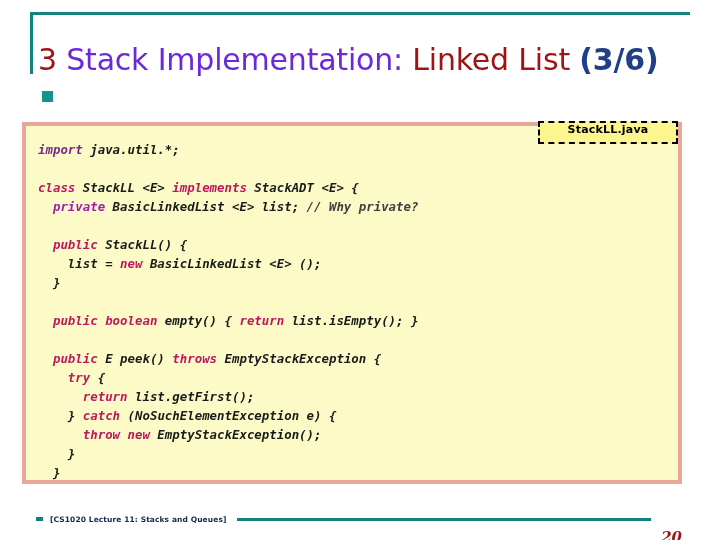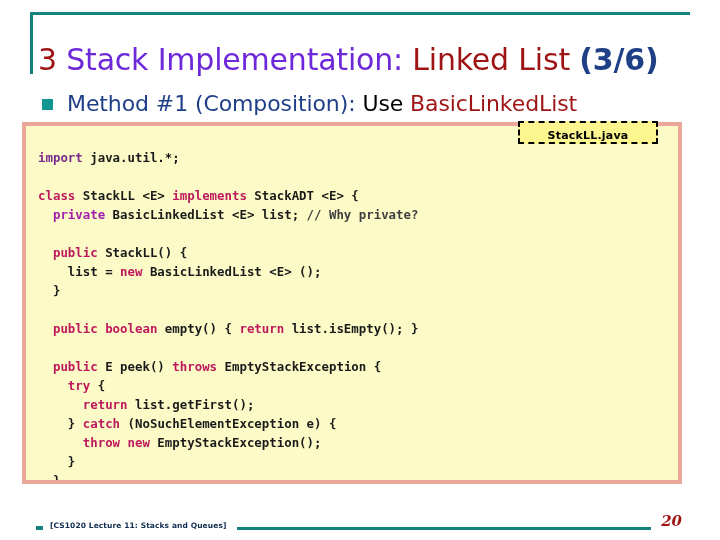--- a/index.html
+++ b/index.html
@@ -66,67 +66,68 @@
   
   #code-panel {
     position: absolute;
     left: 22px;
     top: 122px;
     width: 660px;
     height: 362px;
     background: #fcfbc8;
     border: 4px solid #e8a798;
     box-sizing: border-box;
-    padding: 22px 0 0 12px;
+    padding: 14px 0 0 12px;
     overflow: hidden;
+    font-style: italic;
   }
   #code-listing {
     font-family: "DejaVu Sans Mono", monospace;
     font-size: 12.4px;
     font-weight: bold;
     line-height: 19px;
     color: #1a1a1a;
     white-space: pre;
   }
   .code-line { min-height: 19px; }
   .k  { color: #be185d; }   
   .imp{ color: #7a2a8c; }   
   .pv { color: #a21caf; }   
   .cm { color: #404040; }   
   .pl { color: #1a1a1a; }   
 
   
   #file-tag {
     position: absolute;
-    left: 518px;
+    left: 538px;
     top: 121px;
     width: 140px;
     height: 23px;
     background: #fdf58d;
     border: 2px dashed #000000;
     box-sizing: border-box;
     display: flex;
-    align-items: flex-end;
+    align-items: flex-start;
     justify-content: center;
     font-family: "DejaVu Sans", sans-serif;
     font-size: 11px;
     font-weight: bold;
     color: #000000;
     letter-spacing: 0.2px;
   }
 
   
   #footer {
     position: absolute;
     left: 0;
     top: 508px;
     width: 694px;
     height: 22px;
     display: flex;
-    align-items: flex-end;
+    align-items: center;
   }
   #footer-bullet {
     width: 7px;
     height: 4px;
     background: #14827c;
     margin-left: 36px;
     margin-right: 7px;
     flex: 0 0 auto;
   }
   #footer-text {
@@ -158,21 +159,20 @@
 </style>
 </head>
 <body>
 
 <div id="title-frame"></div>
 
 <h1 id="slide-title"><span style="color: rgb(158, 20, 20);">3 </span><span style="color: #6d28d9;">Stack Implementation: </span><span style="color: rgb(158, 20, 20);">Linked List </span><span style="color: rgb(31, 63, 135); font-weight: bold;">(3/6)</span></h1>
 
 <div id="bullet-row">
   <span id="bullet-marker"></span>
-  <span id="bullet-text"><span style="color: rgb(31, 63, 135);">Method #1 (Composition): </span><span style="color: rgb(0, 0, 0);">Use </span><span style="color: rgb(158, 20, 20);">BasicLinkedList</span></span>
 </div>
 
 <div id="code-panel">
   <div id="code-listing"><div class="code-line"><span class="imp">import</span><span class="pl"> java.util.*;</span></div><div class="code-line">&nbsp;</div><div class="code-line"><span class="k">class</span><span class="pl"> StackLL &lt;E&gt; </span><span class="k">implements</span><span class="pl"> StackADT &lt;E&gt; {</span></div><div class="code-line"><span class="pl">  </span><span class="pv">private</span><span class="pl"> BasicLinkedList &lt;E&gt; list; </span><span class="cm">// Why private?</span></div><div class="code-line">&nbsp;</div><div class="code-line"><span class="pl">  </span><span class="k">public</span><span class="pl"> StackLL() {</span></div><div class="code-line"><span class="pl">    list = </span><span class="k">new</span><span class="pl"> BasicLinkedList &lt;E&gt; ();</span></div><div class="code-line"><span class="pl">  }</span></div><div class="code-line">&nbsp;</div><div class="code-line"><span class="pl">  </span><span class="k">public boolean</span><span class="pl"> empty() { </span><span class="k">return</span><span class="pl"> list.isEmpty(); }</span></div><div class="code-line">&nbsp;</div><div class="code-line"><span class="pl">  </span><span class="k">public</span><span class="pl"> E peek() </span><span class="k">throws</span><span class="pl"> EmptyStackException {</span></div><div class="code-line"><span class="pl">    </span><span class="k">try</span><span class="pl"> {</span></div><div class="code-line"><span class="pl">      </span><span class="k">return</span><span class="pl"> list.getFirst();</span></div><div class="code-line"><span class="pl">    } </span><span class="k">catch</span><span class="pl"> (NoSuchElementException e) {</span></div><div class="code-line"><span class="pl">      </span><span class="k">throw new</span><span class="pl"> EmptyStackException();</span></div><div class="code-line"><span class="pl">    }</span></div><div class="code-line"><span class="pl">  }</span></div></div>
 </div>
 
 <div id="file-tag">
   <span>StackLL.java</span>
 </div>
 

